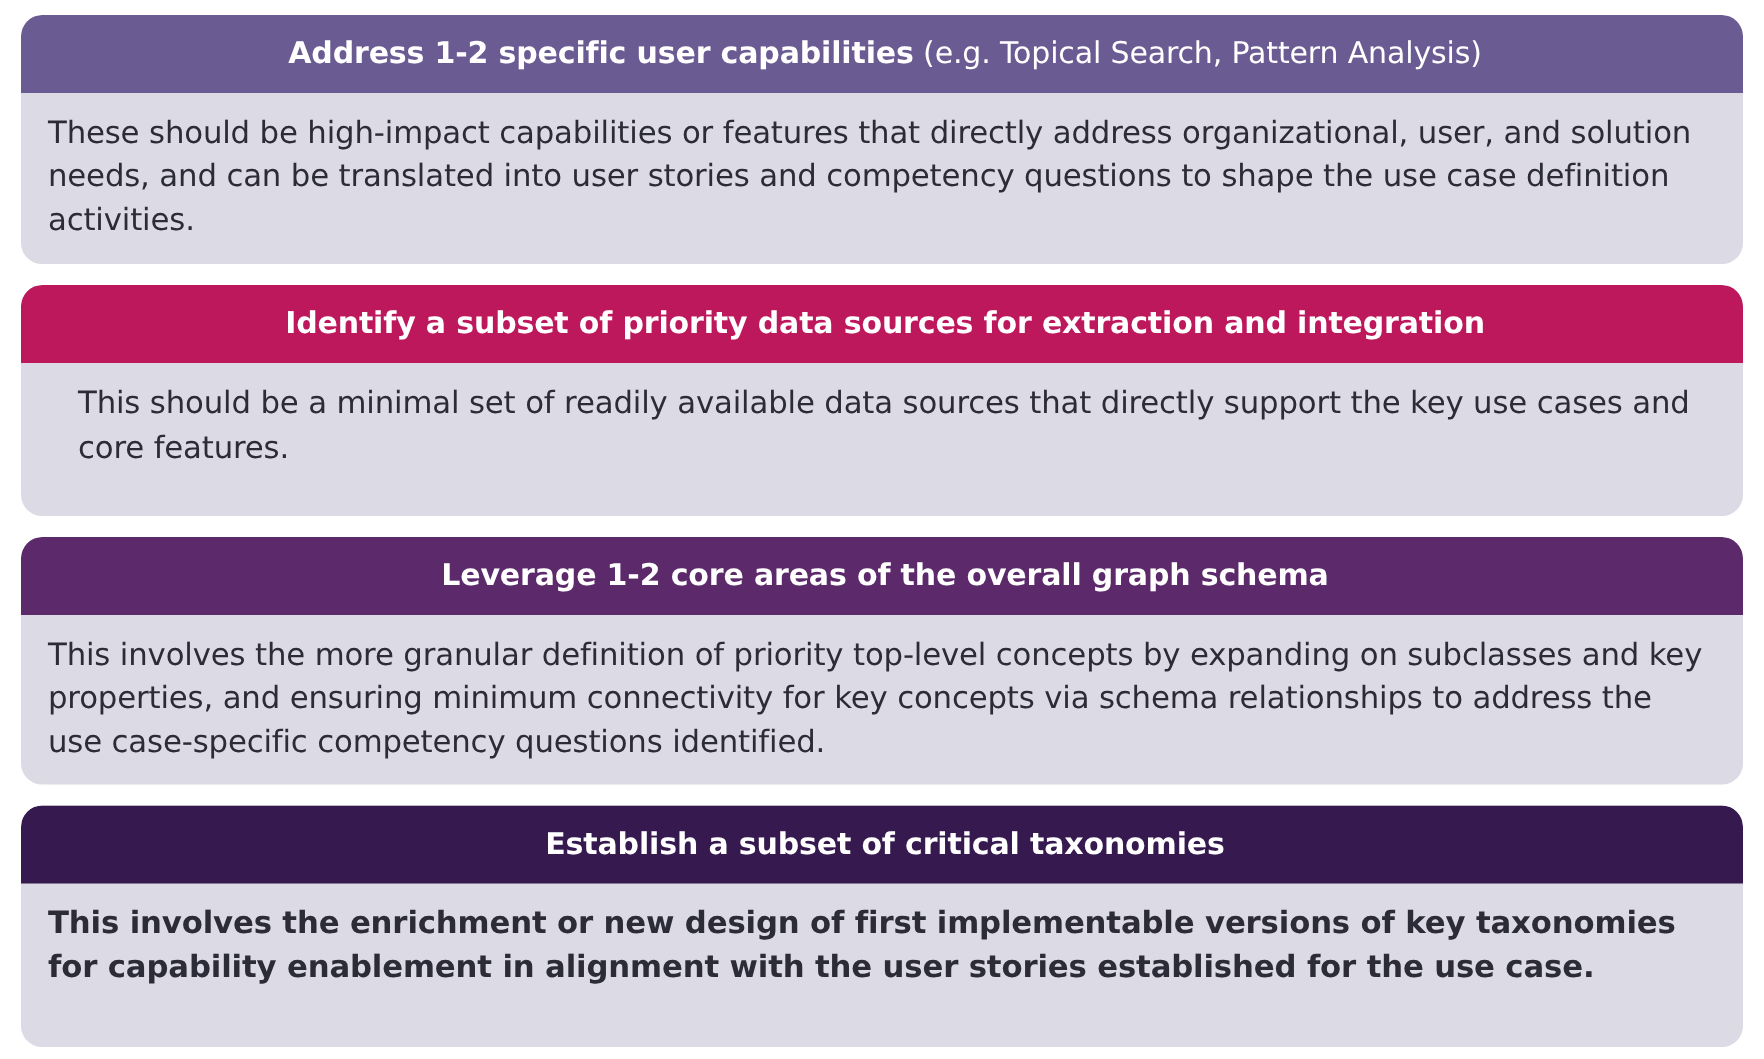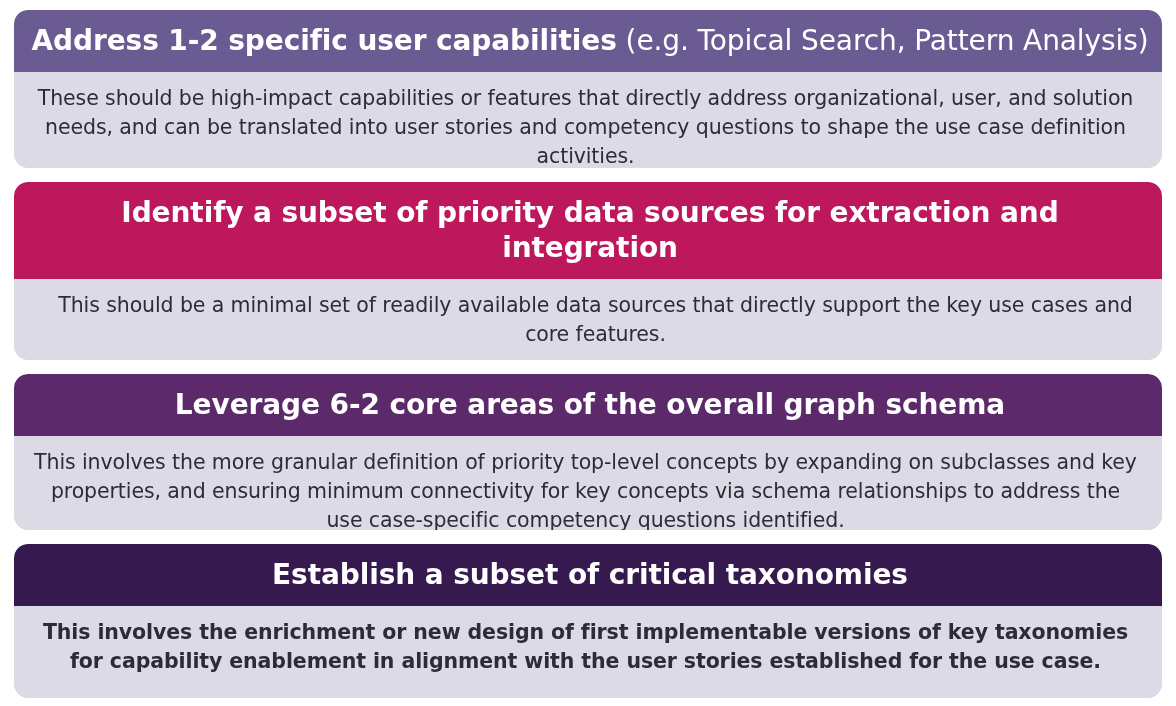--- a/index.html
+++ b/index.html
@@ -26,37 +26,36 @@
     border-radius: 14px;
     overflow: hidden;
     background: #dcdae4;
     box-shadow: none;
     display: flex;
     flex-direction: column;
   }
   .card-header {
     color: #ffffff;
     text-align: center;
-    font-size: 28px;
+    font-size: 20px;
     font-weight: bold;
     line-height: 1.25;
     padding: 13px 12px 14px 16px;
     border-radius: 14px 14px 0 0;
     letter-spacing: -0.1px;
   }
   .card-header .note {
     font-weight: normal;
   }
   .card-body {
     color: #2c2c38;
     font-size: 20.5px;
     line-height: 1.42;
     padding: 12px 23px 16px 18px;
     letter-spacing: -0.1px;
-    text-align: center;
   }
   .c1 .card-body { padding-bottom: 18px; }
   .c2 .card-body { padding-bottom: 34px; margin-left: 20px; }
   .c3 .card-body { padding-bottom: 16px; }
   .c4 .card-body { padding-bottom: 42px; font-weight: bold; }
 </style>
 </head>
 <body>
 
 <div class="board">
@@ -70,21 +69,21 @@
 
   <div class="card c2">
     <div class="card-header" style="background:#be185d">
       <span>Identify a subset of priority data sources for extraction and integration</span><span class="note"></span>
     </div>
     <div class="card-body">This should be a minimal set of readily available data sources that directly support the key use cases and core features.</div>
   </div>
 
   <div class="card c3">
     <div class="card-header" style="background:#5c2a6b">
-      <span>Leverage 6-2 core areas of the overall graph schema</span><span class="note"></span>
+      <span>Leverage 1-2 core areas of the overall graph schema</span><span class="note"></span>
     </div>
     <div class="card-body">This involves the more granular definition of priority top-level concepts by expanding on subclasses and key properties, and ensuring minimum connectivity for key concepts via schema relationships to address the use case-specific competency questions identified.</div>
   </div>
 
   <div class="card c4">
     <div class="card-header" style="background:#35194f">
       <span>Establish a subset of critical taxonomies</span><span class="note"></span>
     </div>
     <div class="card-body">This involves the enrichment or new design of first implementable versions of key taxonomies for capability enablement in alignment with the user stories established for the use case.</div>
   </div>

